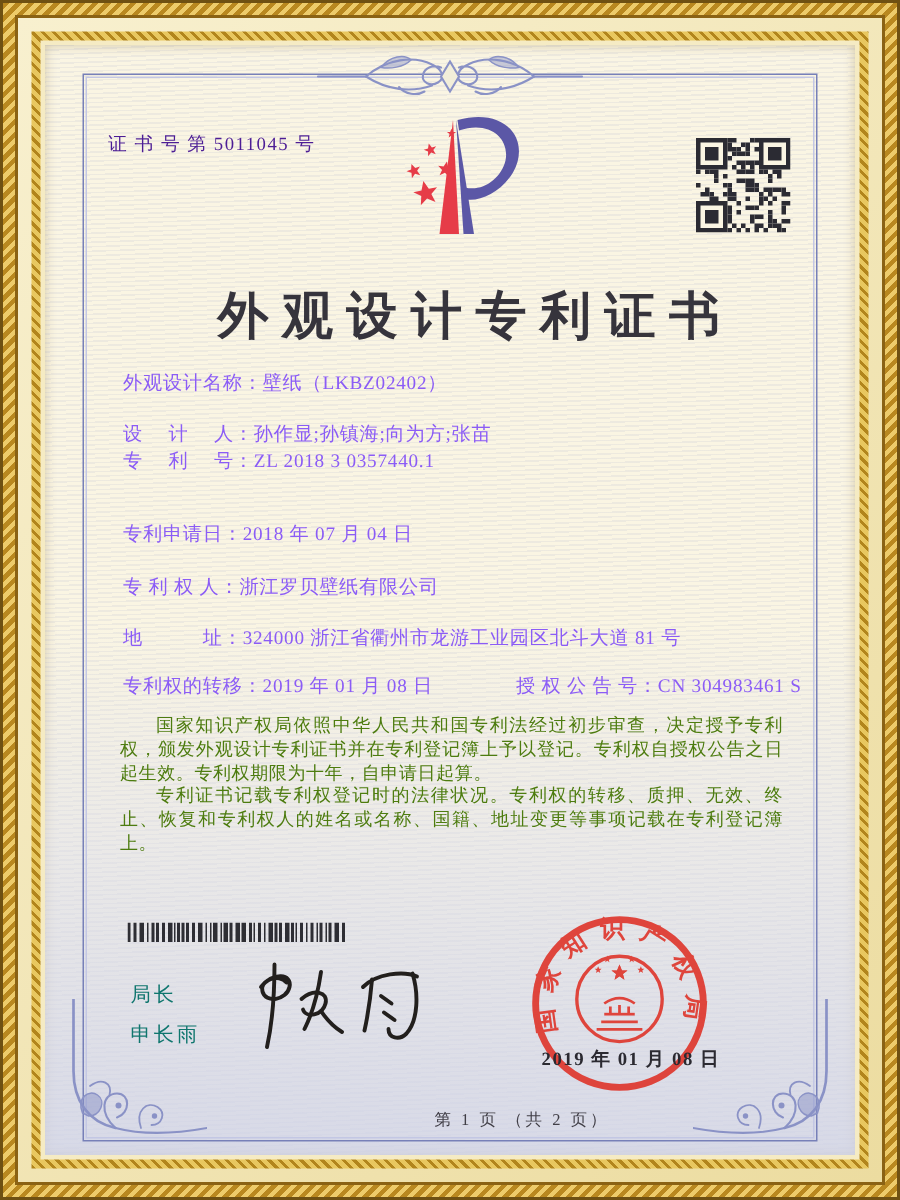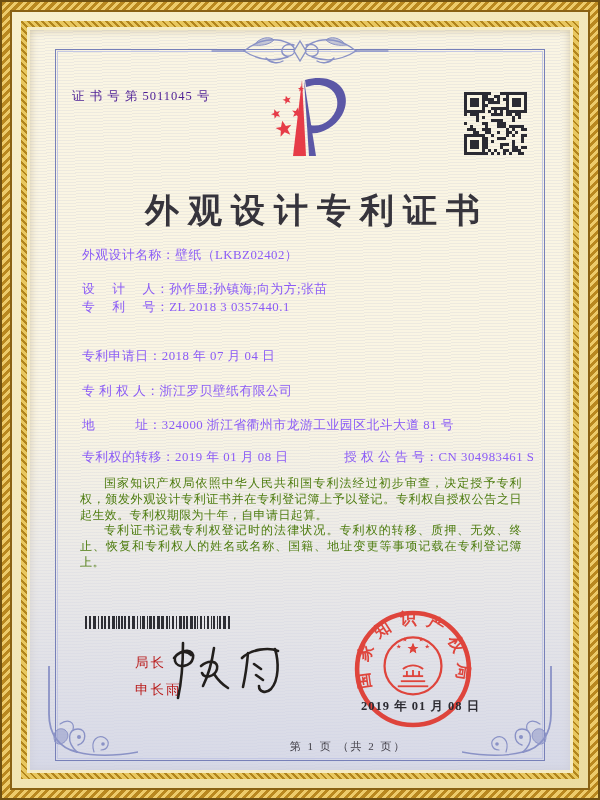--- a/index.html
+++ b/index.html
@@ -31,21 +31,21 @@
   .title{position:absolute;left:0;top:141px;width:100%;margin:17px;text-align:center;
      font-size:34px;font-weight:600;color:#36343c;letter-spacing:9px;}
   .frow{position:absolute;left:52px;width:460px;font-size:12.8px;color:#8b5cf6;white-space:nowrap;}
   .flabel{letter-spacing:.5px;}
   .fvalue{letter-spacing:.5px;}
   .grant2{position:absolute;left:262px;top:0;}
   .paras{position:absolute;left:50px;top:446px;width:442px;font-size:12px;line-height:15.8px;
      color:#4d7c0f;letter-spacing:.4px;}
   .paras p{margin:0;text-indent:2em;text-align:justify;}
   .barcode{position:absolute;left:55px;top:585px;width:148px;height:13px;}
-  .official{position:absolute;left:57px;top:624px;font-size:13.5px;color:#b91c1c;letter-spacing:2px;margin-left:48px;}
+  .official{position:absolute;left:57px;top:624px;font-size:13.5px;color:#0f766e;letter-spacing:2px;}
   .official div{margin-bottom:9px;}
   .signature{position:absolute;left:118px;top:606px;}
   .seal{position:absolute;left:322px;top:578px;opacity:.92;}
   .seal-date{position:absolute;left:331px;top:668px;font-size:12.5px;color:#2b2a31;
      letter-spacing:1px;font-weight:600;}
   .footer{position:absolute;left:0;top:709px;width:100%;text-align:center;
      font-size:11px;color:#403e46;letter-spacing:2px;padding-left:48px;}
 </style>
 </head>
 <body>

